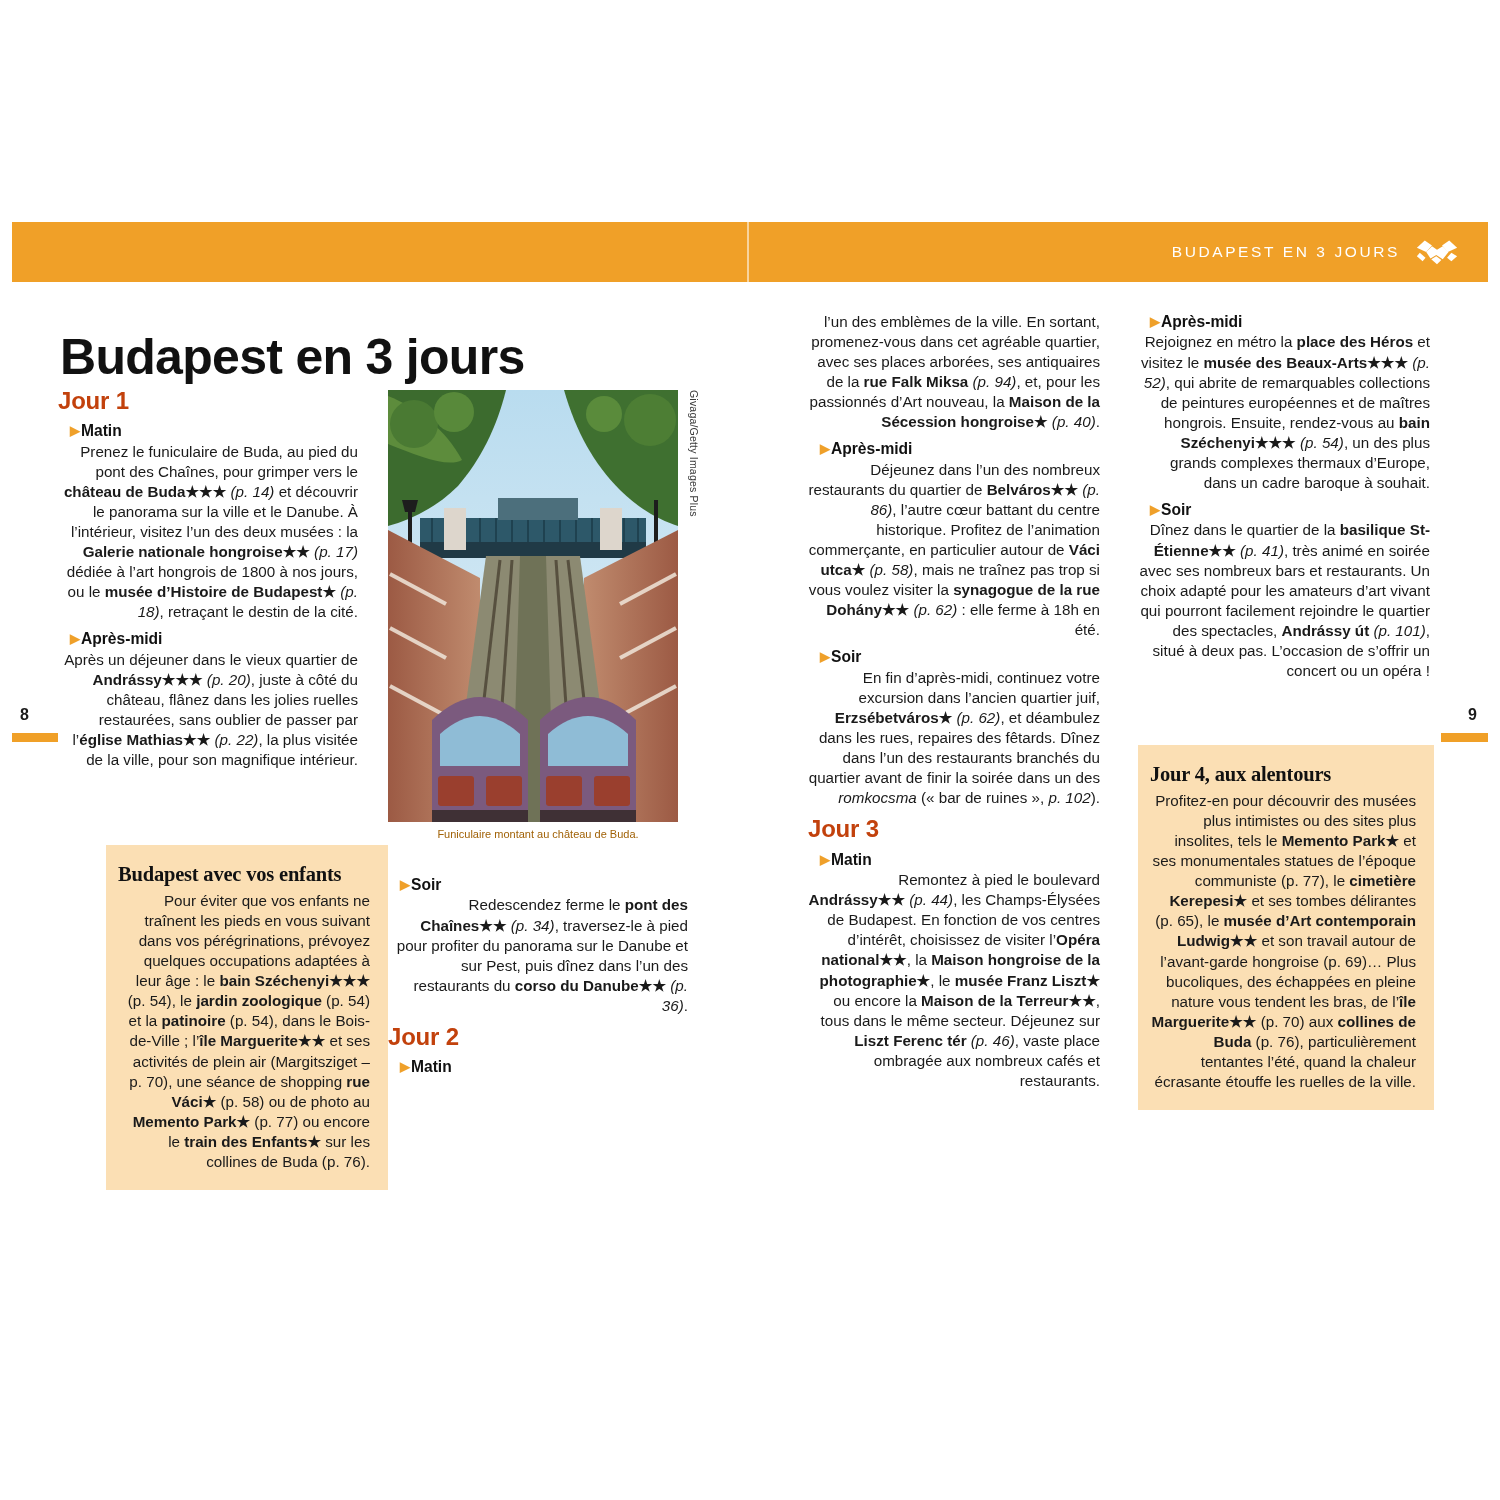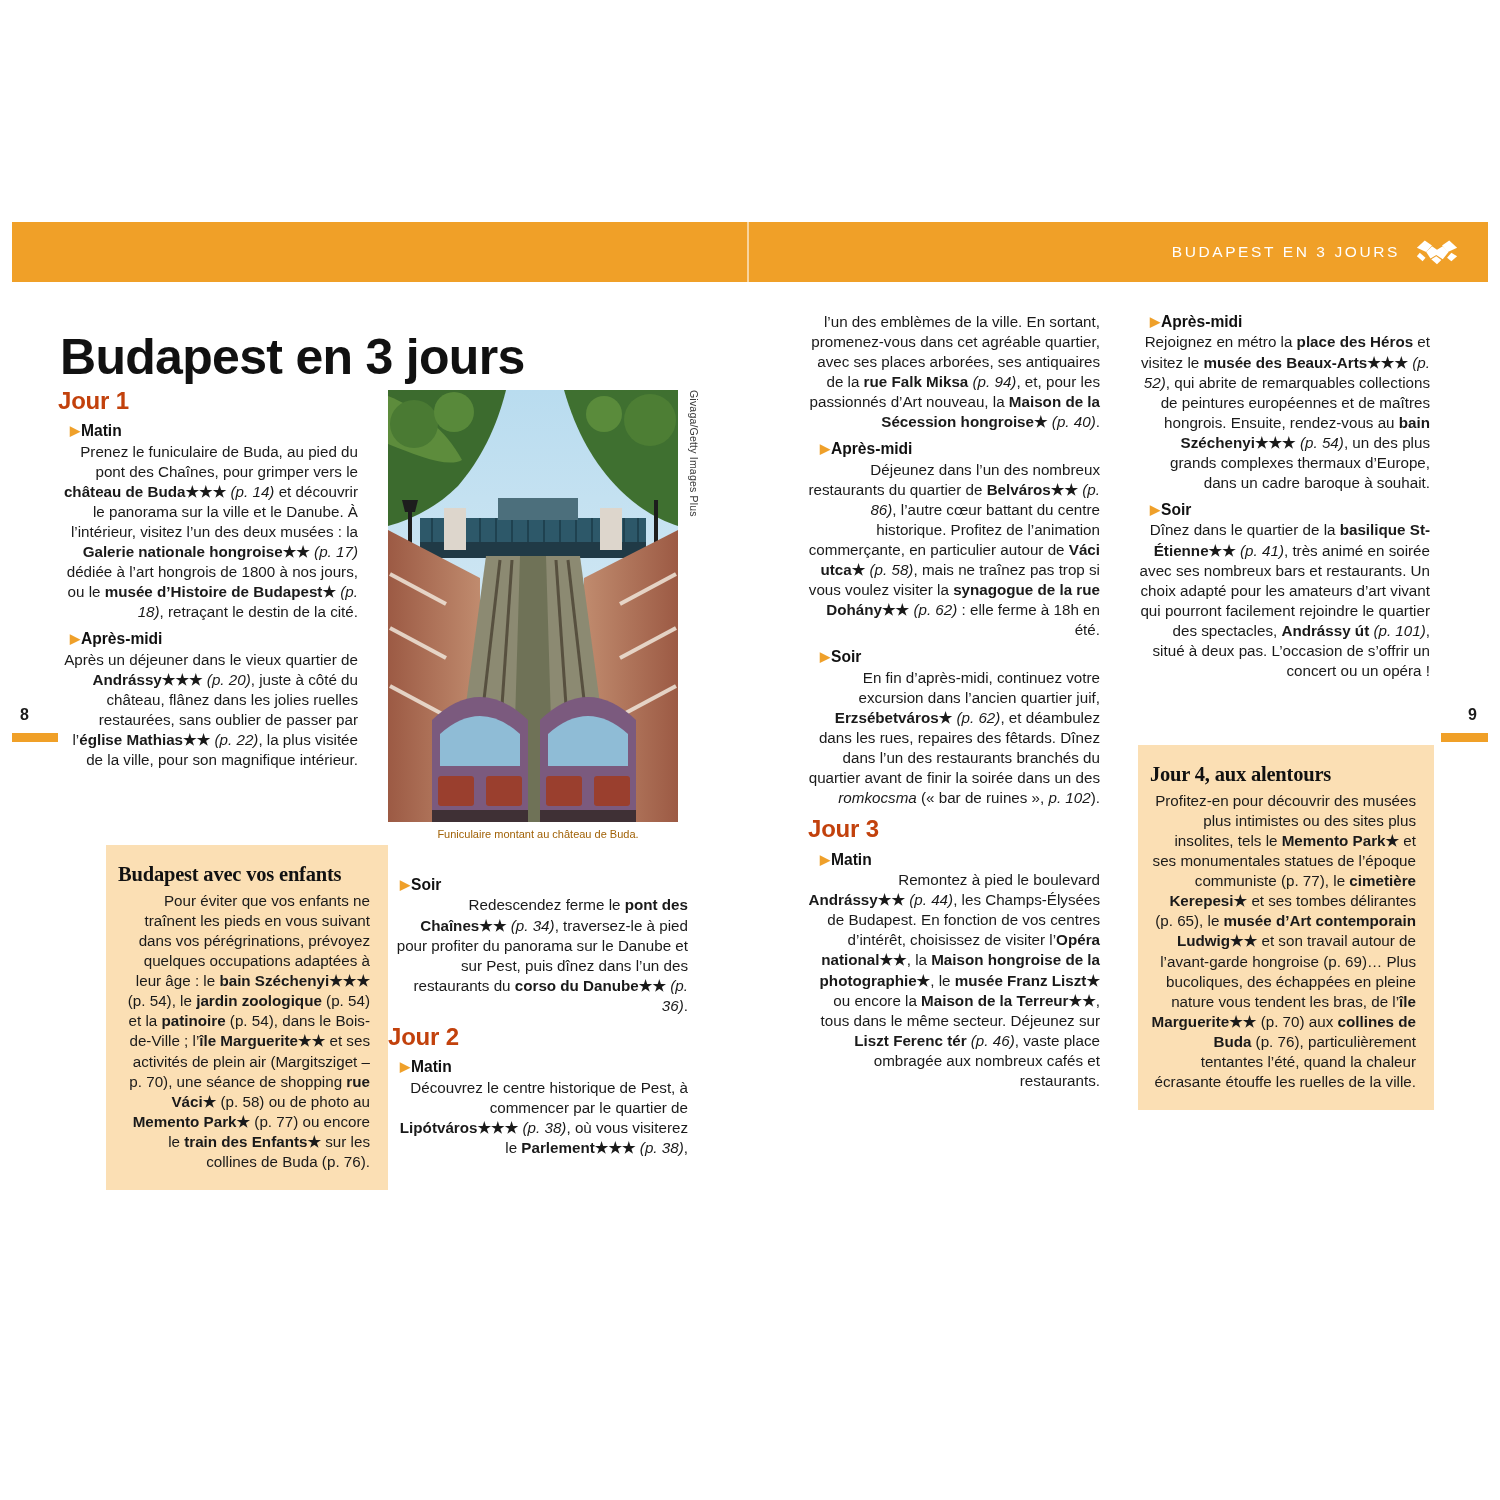--- a/index.html
+++ b/index.html
@@ -325,21 +325,20 @@
   <span class="sub-heading">
     <span class="tri">▶</span><span>Soir</span>
   </span>
   <p class="body"><span>Redescendez ferme le </span><b>pont des Chaînes★★</b><i> (p. 34)</i><span>, traversez-le à pied pour profiter du panorama sur le Danube et sur Pest, puis dînez dans l’un des restaurants du </span><b>corso du Danube★★</b><i> (p. 36)</i><span>.</span></p>
 
   <div class="day-heading spaced">Jour 2</div>
 
   <span class="sub-heading">
     <span class="tri">▶</span><span>Matin</span>
   </span>
-  <p class="body"><span>Découvrez le centre historique de Pest, à commencer par le quartier de </span><b>Lipótváros★★★</b><i> (p. 38)</i><span>, où vous visiterez le </span><b>Parlement★★★</b><i> (p. 38)</i><span>,</span></p>
 </div>
 
 <div class="col col-3">
   <p class="body"><span>l’un des emblèmes de la ville. En sortant, promenez-vous dans cet agréable quartier, avec ses places arborées, ses antiquaires de la </span><b>rue Falk Miksa</b><i> (p. 94)</i><span>, et, pour les passionnés d’Art nouveau, la </span><b>Maison de la Sécession hongroise★</b><i> (p. 40)</i><span>.</span></p>
 
   <span class="sub-heading">
     <span class="tri">▶</span><span>Après-midi</span>
   </span>
   <p class="body"><span>Déjeunez dans l’un des nombreux restaurants du quartier de </span><b>Belváros★★</b><i> (p. 86)</i><span>, l’autre cœur battant du centre historique. Profitez de l’animation commerçante, en particulier autour de </span><b>Váci utca★</b><i> (p. 58)</i><span>, mais ne traînez pas trop si vous voulez visiter la </span><b>synagogue de la rue Dohány★★</b><i> (p. 62)</i><span> : elle ferme à 18h en été.</span></p>
 

